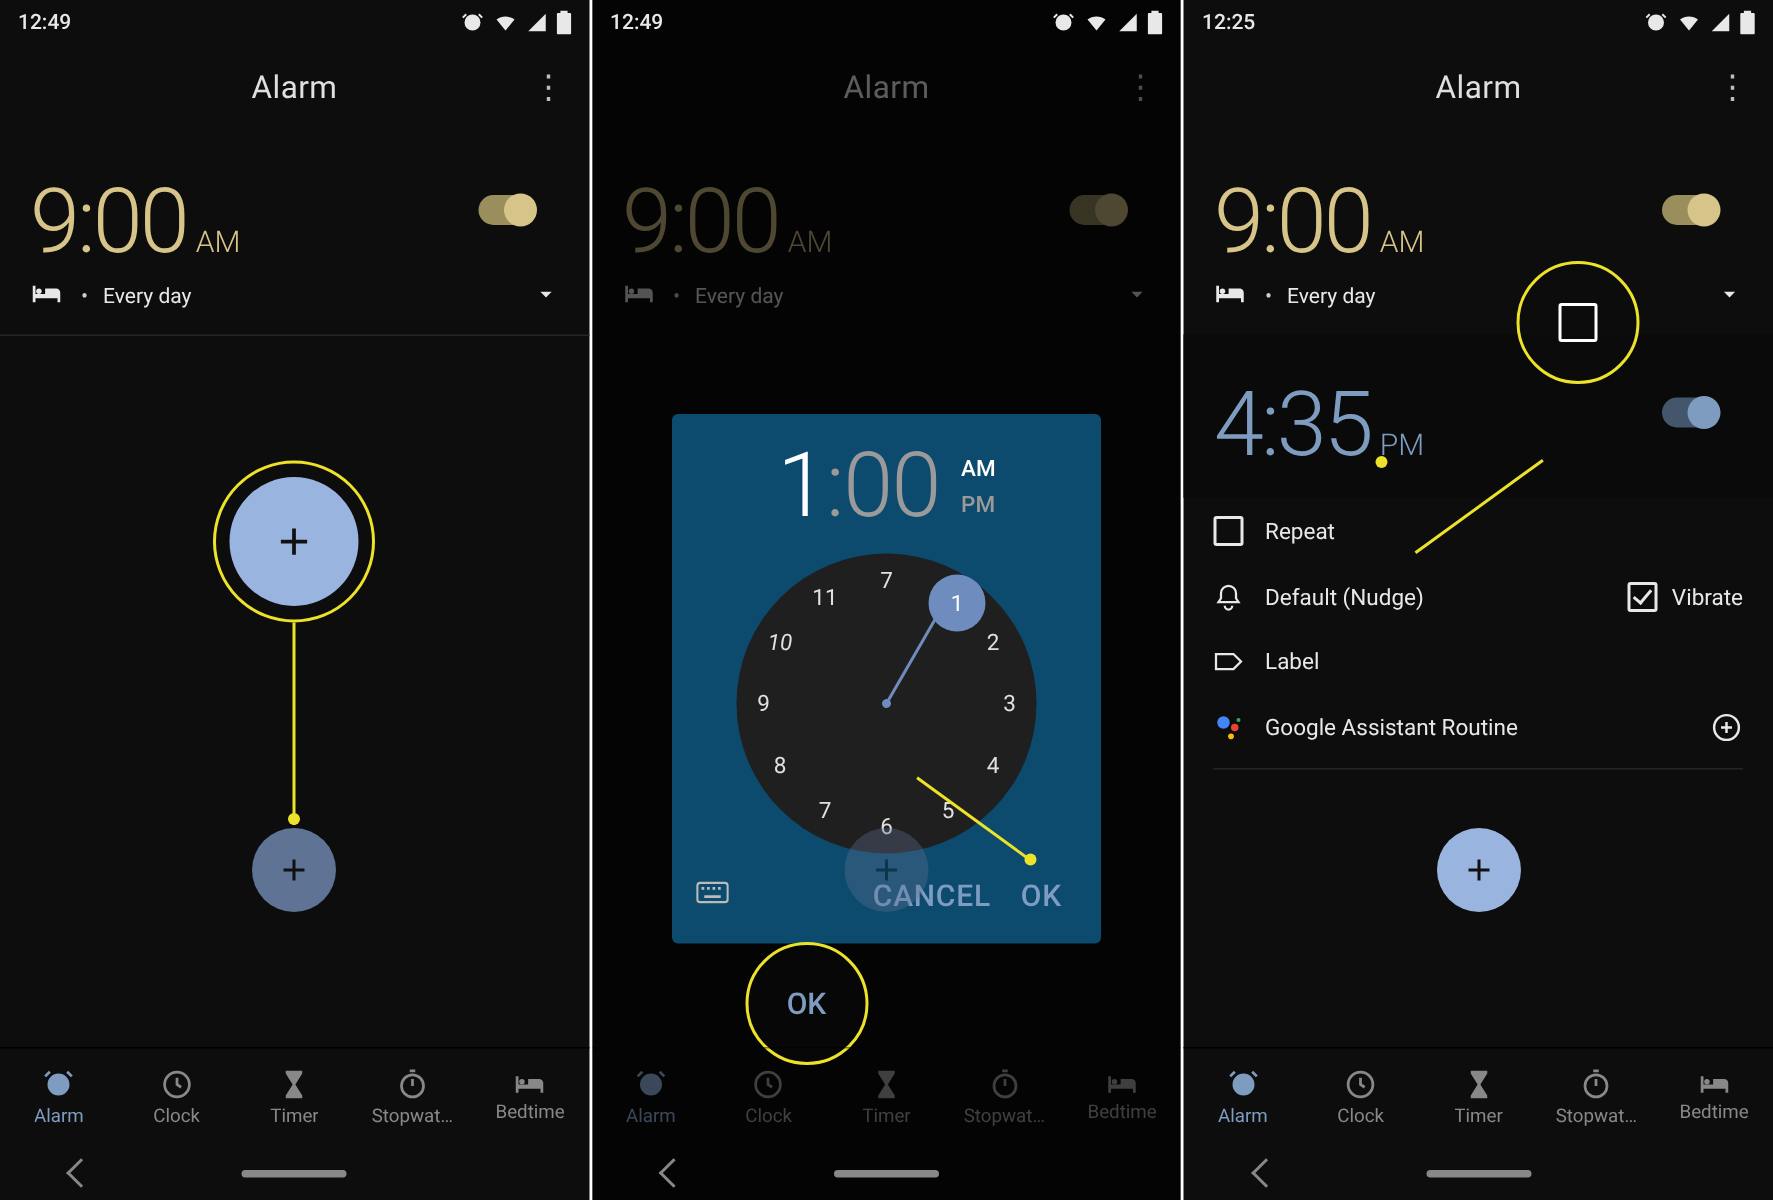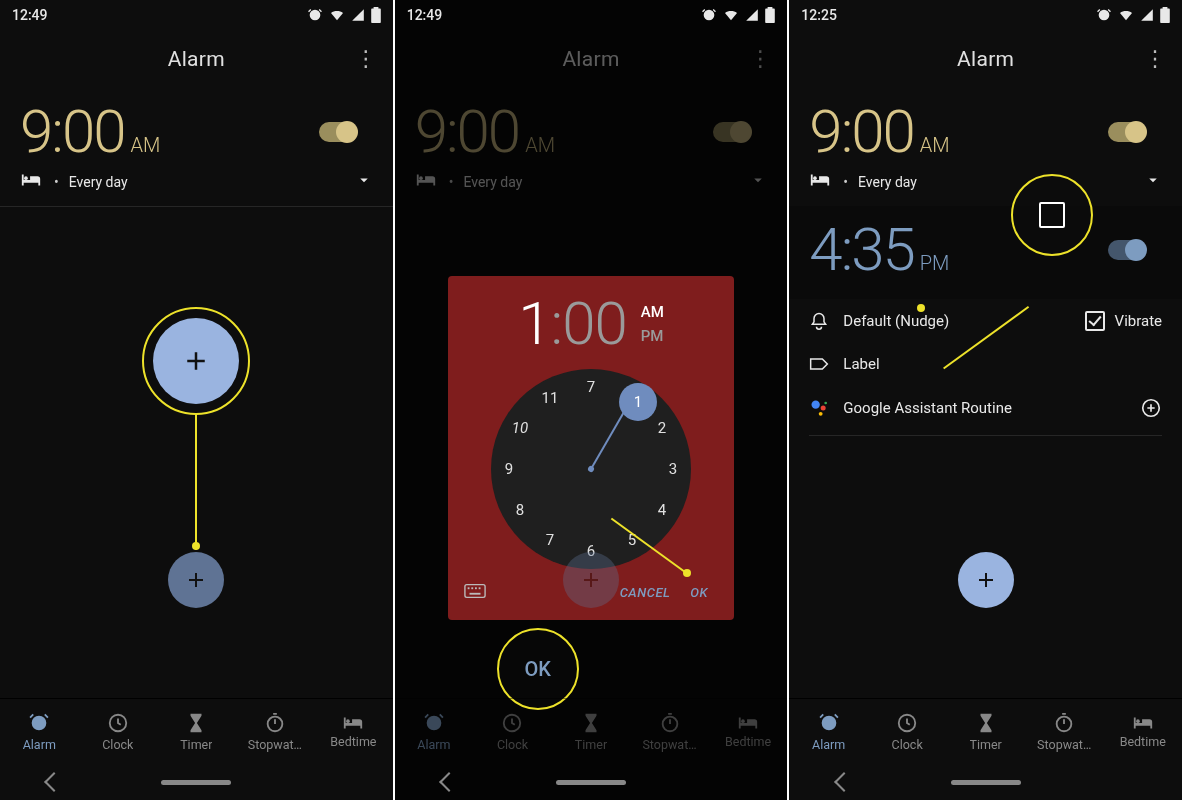--- a/index.html
+++ b/index.html
@@ -60,20 +60,21 @@
   
   .content { flex: 1; position: relative; }
   
   .alarm-card { padding: 8px 20px 14px; }
   .alarm-card.sep { border-bottom: 1px solid #262626; }
   .time-row { display: flex; align-items: flex-end; position: relative; }
   .time {
     font-size: 60px; font-weight: 300;
     color: #d7c488;
     letter-spacing: -2px;
+    margin-top: 16px;
   }
   .time.blue { color: #7d9cc0; }
   .ampm {
     font-size: 20px; font-weight: 300;
     color: #d7c488;
     margin-left: 6px; margin-bottom: 10px;
   }
   .ampm.blue { color: #7d9cc0; }
   .toggle {
     width: 36px; height: 20px;
@@ -158,21 +159,21 @@
   .nav-back { width:14px; height:14px; border-left:2px solid #888; border-bottom:2px solid #888; transform:rotate(45deg); }
   
   .dim { position:absolute; inset:0; background:rgba(0,0,0,.55); }
   .dim-strong { background:rgba(0,0,0,.66); }
   
   .dialog {
     position:absolute;
     left:50%; top:188px;
     transform:translateX(-50%);
     width:286px;
-    background:#7f1d1d;
+    background:#0c4a6e;
     border-radius:4px;
     padding: 12px 16px 12px;
   }
   .dlg-time { display:flex; align-items:center; justify-content:center; gap:14px; }
   .dlg-hm { font-size:60px; font-weight:300; color:#fff; letter-spacing:-1px; }
   .dlg-hm .muted { color:#9a9a9a; }
   .dlg-ampm { display:flex; flex-direction:column; font-size:15px; line-height:1.6; color:#9a9a9a; font-weight:500; }
   .dlg-ampm .sel { color:#fff; }
   .clock {
     width:200px; height:200px;
@@ -201,21 +202,21 @@
   }
   .clock .knob {
     position:absolute; width:38px; height:38px; border-radius:50%;
     background:#6f8cbe;
     display:flex; align-items:center; justify-content:center;
     color:#fff; font-size:15px;
   }
   .dlg-actions { display:flex; align-items:center; margin-top:8px; }
   .dlg-actions .kbd { color:#bbb; }
   .dlg-actions .sp { flex:1; }
-  .dlg-actions .btn { color:#7d9cc0; font-weight:500; font-size:13px; padding:8px 10px; letter-spacing:.5px;font-style:italic; }
+  .dlg-actions .btn { color:#7d9cc0; font-weight:500; font-size:20px; padding:8px 10px; letter-spacing:.5px; }
   
   .hl-circle {
     position:absolute; border:2px solid #ede22a; border-radius:50%;
     pointer-events:none;
   }
   .hl-callout {
     position:absolute; border:2px solid #ede22a; border-radius:50%;
     display:flex; align-items:center; justify-content:center;
     pointer-events:none;
     background: rgba(13,13,13,.4);
@@ -540,20 +541,26 @@
     </div>
 
     <div class="alarm-card" style="background:#0a0a0a;">
       <div class="time-row">
         <span class="time blue">4:35</span>
         <span class="ampm blue">PM</span>
         <span class="toggle on blue"></span>
       </div>
     </div>
 
+    <div class="opt-row">
+      <span class="ic">
+          <span class="checkbox"></span>
+        </span>
+      <span>Repeat</span>
+    </div>
     <div class="opt-row">
       <span class="ic">
           <svg width="20" height="20" viewBox="0 0 24 24" fill="none" stroke="#e8e8e8" stroke-width="1.8">
             <path d="M12 3a6 6 0 00-6 6v4l-2 3h16l-2-3V9a6 6 0 00-6-6zM9 19a3 3 0 006 0"></path>
           </svg>
         </span>
       <span>Default (Nudge)</span>
       <span class="right">
         <span class="checkbox checked"></span>
         <span>Vibrate</span>

